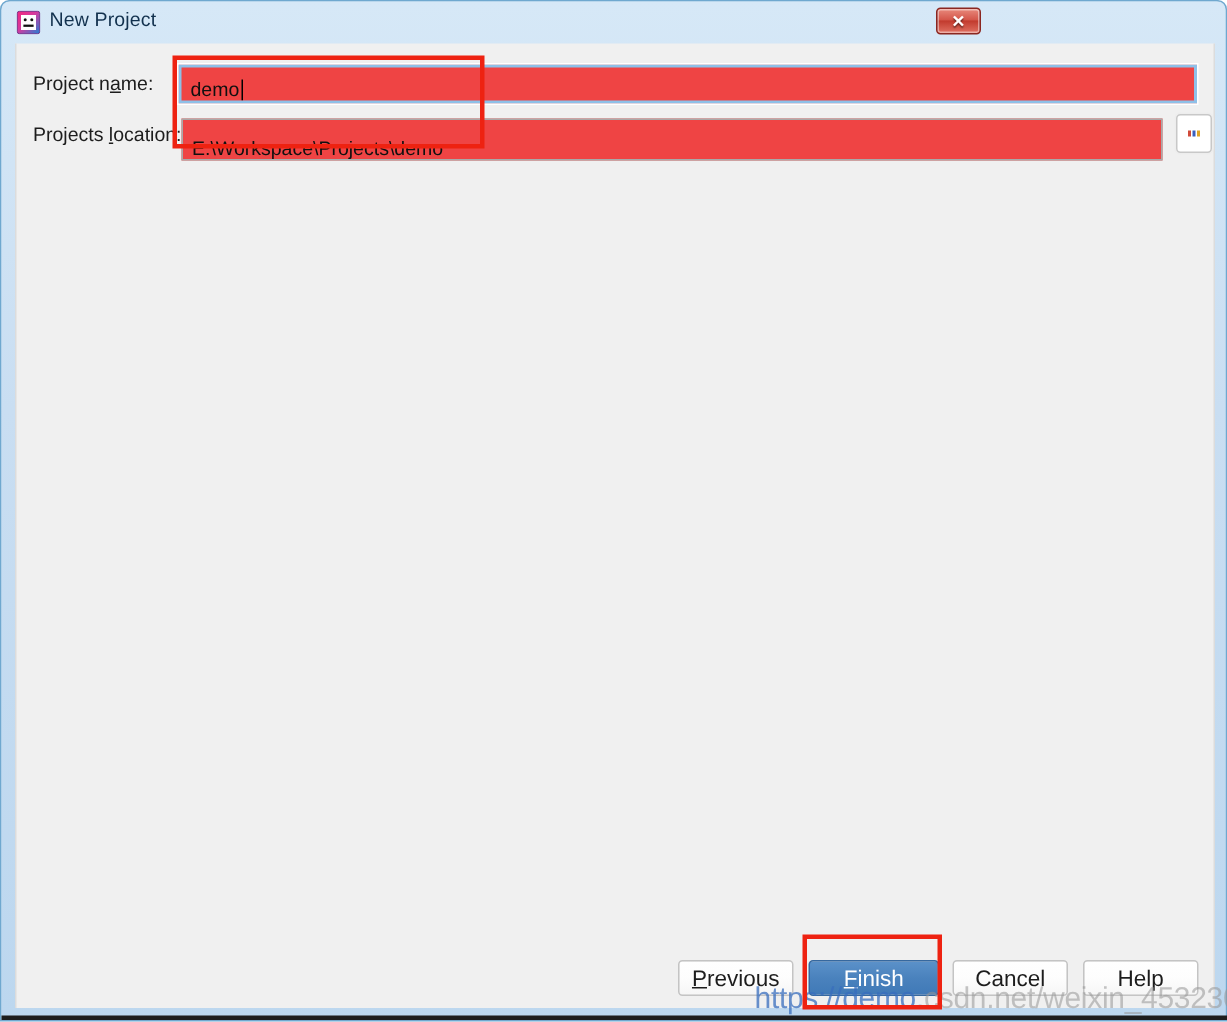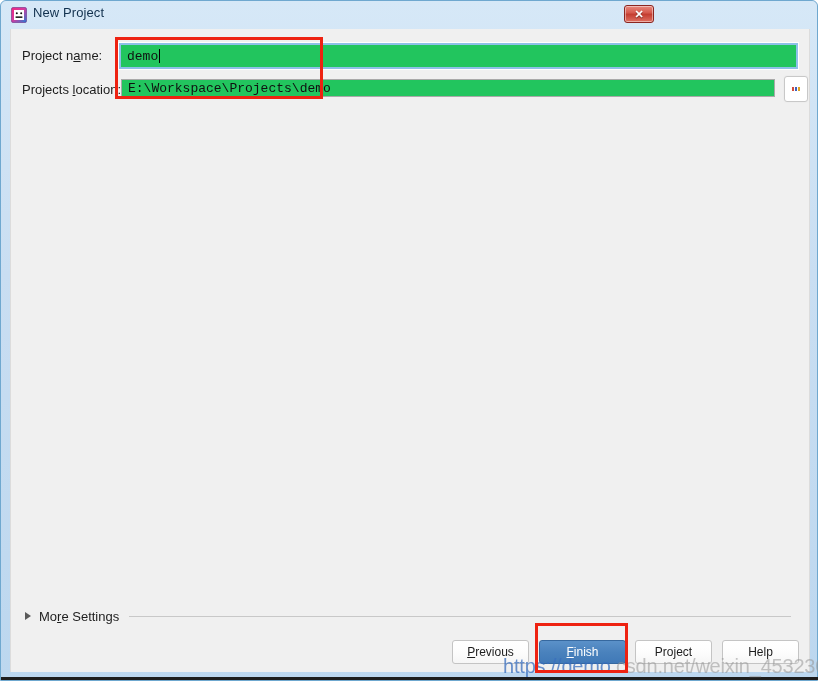--- a/index.html
+++ b/index.html
@@ -119,27 +119,26 @@
     color: #1d1d1d;
     white-space: nowrap;
   }
   .field-label u { text-decoration: underline; }
 
   .textfield {
     position: absolute;
     box-sizing: border-box;
     font-size: 13px;
     color: #101010;
-    background: #22c55e;
+    background: #ef4444;
     padding: 0 6px;
     display: flex;
-    align-items: center;
+    align-items: flex-end;
     white-space: nowrap;
     overflow: hidden;
-    font-family: Liberation Mono, monospace;
   }
   .textfield.focused {
     border: 2px solid #8ec0e8;
     outline: 1px solid #ffffff;
   }
   .textfield.plain {
     border: 1px solid #a9a9a9;
   }
   .caret {
     display: inline-block;
@@ -200,21 +199,21 @@
     background: #c8c8c8;
     margin-left: 10px;
     margin-right: 4px;
   }
 
   
   .btn {
     position: absolute;
     box-sizing: border-box;
     height: 24px;
-    font-size: 12px;
+    font-size: 15px;
     font-family: "Liberation Sans", sans-serif;
     border-radius: 3px;
     display: flex;
     align-items: center;
     justify-content: center;
     cursor: pointer;
     white-space: nowrap;
   }
   .btn.standard {
     background: linear-gradient(to bottom, #ffffff 0%, #fdfdfd 50%, #f6f6f6 100%);
@@ -285,48 +284,43 @@
     <div class="form-row" style="top:14px;">
       <span class="field-label" style="left:11px; top:5px;"><span>Project n</span><u>a</u><span>me:</span></span>
       <div class="textfield focused" style="left:108px; top:0px; width:679px; height:26px;">
         <span>demo</span>
           <span class="caret"></span>
       </div>
     </div>
 
     <div class="form-row" style="top:48px;">
       <span class="field-label" style="left:11px; top:5px;"><span>Projects </span><u>l</u><span>ocation:</span></span>
-      <div class="textfield plain" style="left:110px; top:2px; width:654px; height:18px;">
+      <div class="textfield plain" style="left:110px; top:2px; width:654px; height:28px;">
         <span>E:\Workspace\Projects\demo</span>
       </div>
       <div class="browse-button" style="left:773px; top:-1px; width:24px; height:26px;">
         <span class="browse-dots">
           <i style="background:#d14a3a"></i>
             <i style="background:#3b5fbe"></i>
             <i style="background:#e0a324"></i>
         </span>
       </div>
     </div>
 
-    <div class="more-settings" style="left:14px; top:577px; width:770px;">
-      <span class="twisty"></span>
-      <span class="more-label"><span>Mo</span><u>r</u><span>e Settings</span></span>
-      <span class="more-sep"></span>
-    </div>
 
     <div class="btn standard" style="left:441px; top:611px; width:77px;">
       <span><u>P</u><span>revious</span></span>
     </div>
 
     <div class="btn primary" style="left:528px; top:611px; width:87px;">
       <span><u>F</u><span>inish</span></span>
     </div>
 
     <div class="btn standard" style="left:624px; top:611px; width:77px;">
-      <span>Project</span>
+      <span>Cancel</span>
     </div>
 
     <div class="btn standard" style="left:711px; top:611px; width:77px;align-items:center;">
       <span>Help</span>
     </div>
   </div>
 
   <div class="bottom-edge"></div>
 </div>
 

